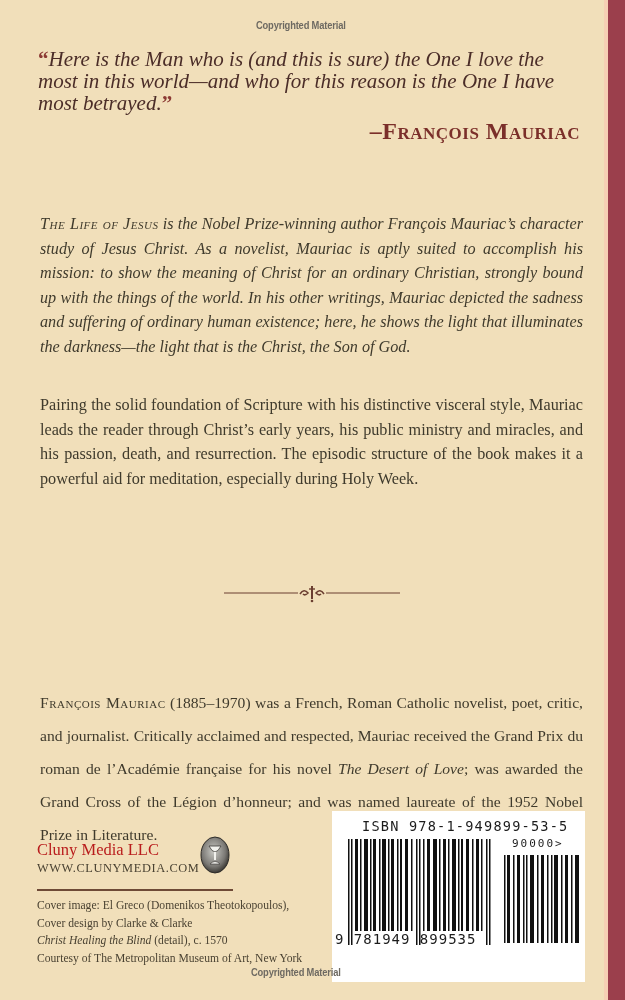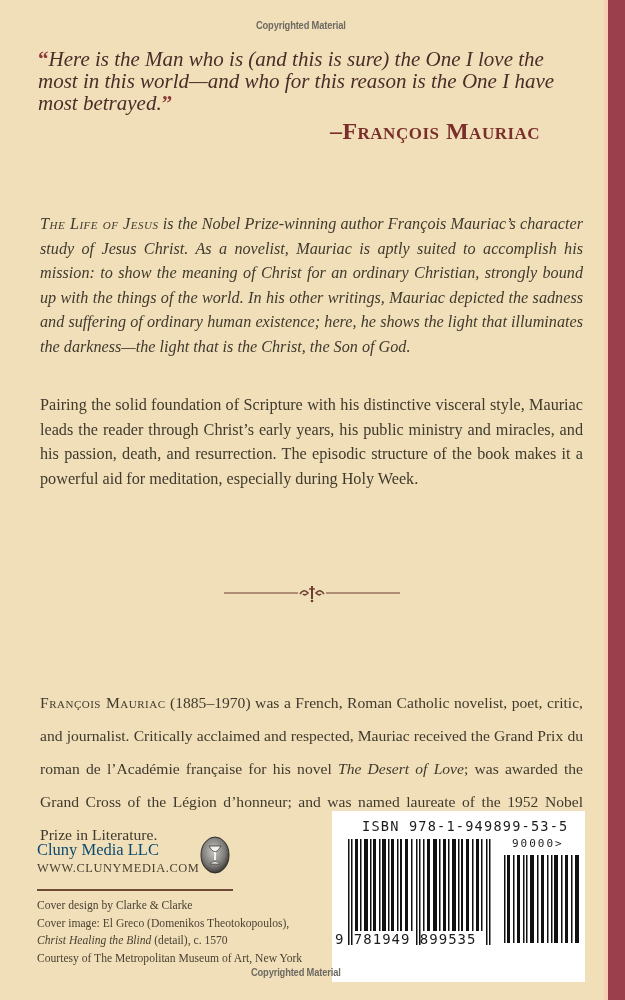--- a/index.html
+++ b/index.html
@@ -18,34 +18,34 @@
   }
   .wm-top { left:256px; top:19px; }
   .wm-bottom { left:251px; top:966px; }
   .quote {
     position:absolute; left:38px; top:48px; width:550px;
     font-style:italic; font-size:21px; line-height:22px; color:#4b2d28;
     text-align:left;
   }
   .quote .qm { color:#8c3a34; font-style:normal; font-weight:bold; }
   .attribution {
-    position:absolute; left:290px; top:118px; width:290px; text-align:center;
+    position:absolute; left:290px; top:118px; width:290px; text-align:right;
     font-size:24px; color:#7b2f2a; font-weight:bold; letter-spacing:1px;
   }
   .para {
     position:absolute; left:40px; width:543px;
     font-size:16.2px; line-height:24.5px; text-align:justify; color:#3f3a2c;
   }
   .p1 { top:212px;font-style:italic; }
   .p2 { top:393px; }
   .p3 { top:686px; left:40px; font-size:15.6px; line-height:33px; }
   .sc { font-variant:small-caps; letter-spacing:0.5px; }
   .ornament { position:absolute; left:224px; top:583px; width:176px; height:20px; }
   .publisher { position:absolute; left:37px; top:840px; }
-  .pub-name { font-size:16.5px; color:#0c4a6e; }
+  .pub-name { font-size:16.5px; color:#b91c1c; }
   .pub-url { font-size:12.4px; letter-spacing:0.6px; color:#4a4232; margin-top:1px; }
   .pub-rule { position:absolute; left:37px; top:889px; width:196px; height:2px; background:#6e4a36; }
   .medallion { position:absolute; left:200px; top:836px; width:30px; height:38px; }
   .credits { position:absolute; left:37px; top:897px; font-size:11.6px; line-height:17.5px; color:#4a4232; }
   .credits em { font-style:italic; }
   .barcode-box { position:absolute; left:332px; top:811px; width:253px; height:171px; background:#ffffff; }
   .isbn-text {
     position:absolute; left:30px; top:7px; font-family:"DejaVu Sans Mono","Liberation Mono",monospace;
     font-size:13.6px; letter-spacing:1.2px; color:#1c1c1c;
   }
@@ -103,22 +103,22 @@
   </defs>
   <ellipse cx="15" cy="19" rx="14" ry="18" fill="url(#mg)" stroke="#2d2b28" stroke-width="1"></ellipse>
   <path d="M9 10 q6 12 12 0 z" fill="#f2f2ee" stroke="#3a3835" stroke-width="0.8"></path>
   <rect x="14" y="16" width="2" height="8" fill="#f2f2ee"></rect>
   <path d="M10 28 q5 -5 10 0 z" fill="#f2f2ee" stroke="#3a3835" stroke-width="0.6"></path>
 </svg>
 
 <div class="pub-rule"></div>
 
 <div class="credits">
+  <div>Cover image: El Greco (Domenikos Theotokopoulos),</div>
   <div>Cover design by Clarke &amp; Clarke</div>
-  <div>Cover image: El Greco (Domenikos Theotokopoulos),</div>
   <div><em>Christ Healing the Blind</em><span> (detail), c. 1570</span></div>
   <div>Courtesy of The Metropolitan Museum of Art, New York</div>
 </div>
 
 <div class="barcode-box">
   <div class="isbn-text">ISBN 978-1-949899-53-5</div>
   <div class="price-text">90000&gt;</div>
   <svg class="bars-main" viewBox="0 0 144 106" preserveAspectRatio="none">
     <g fill="#111">
       <rect x="0" y="0" width="1.5" height="106"></rect>

